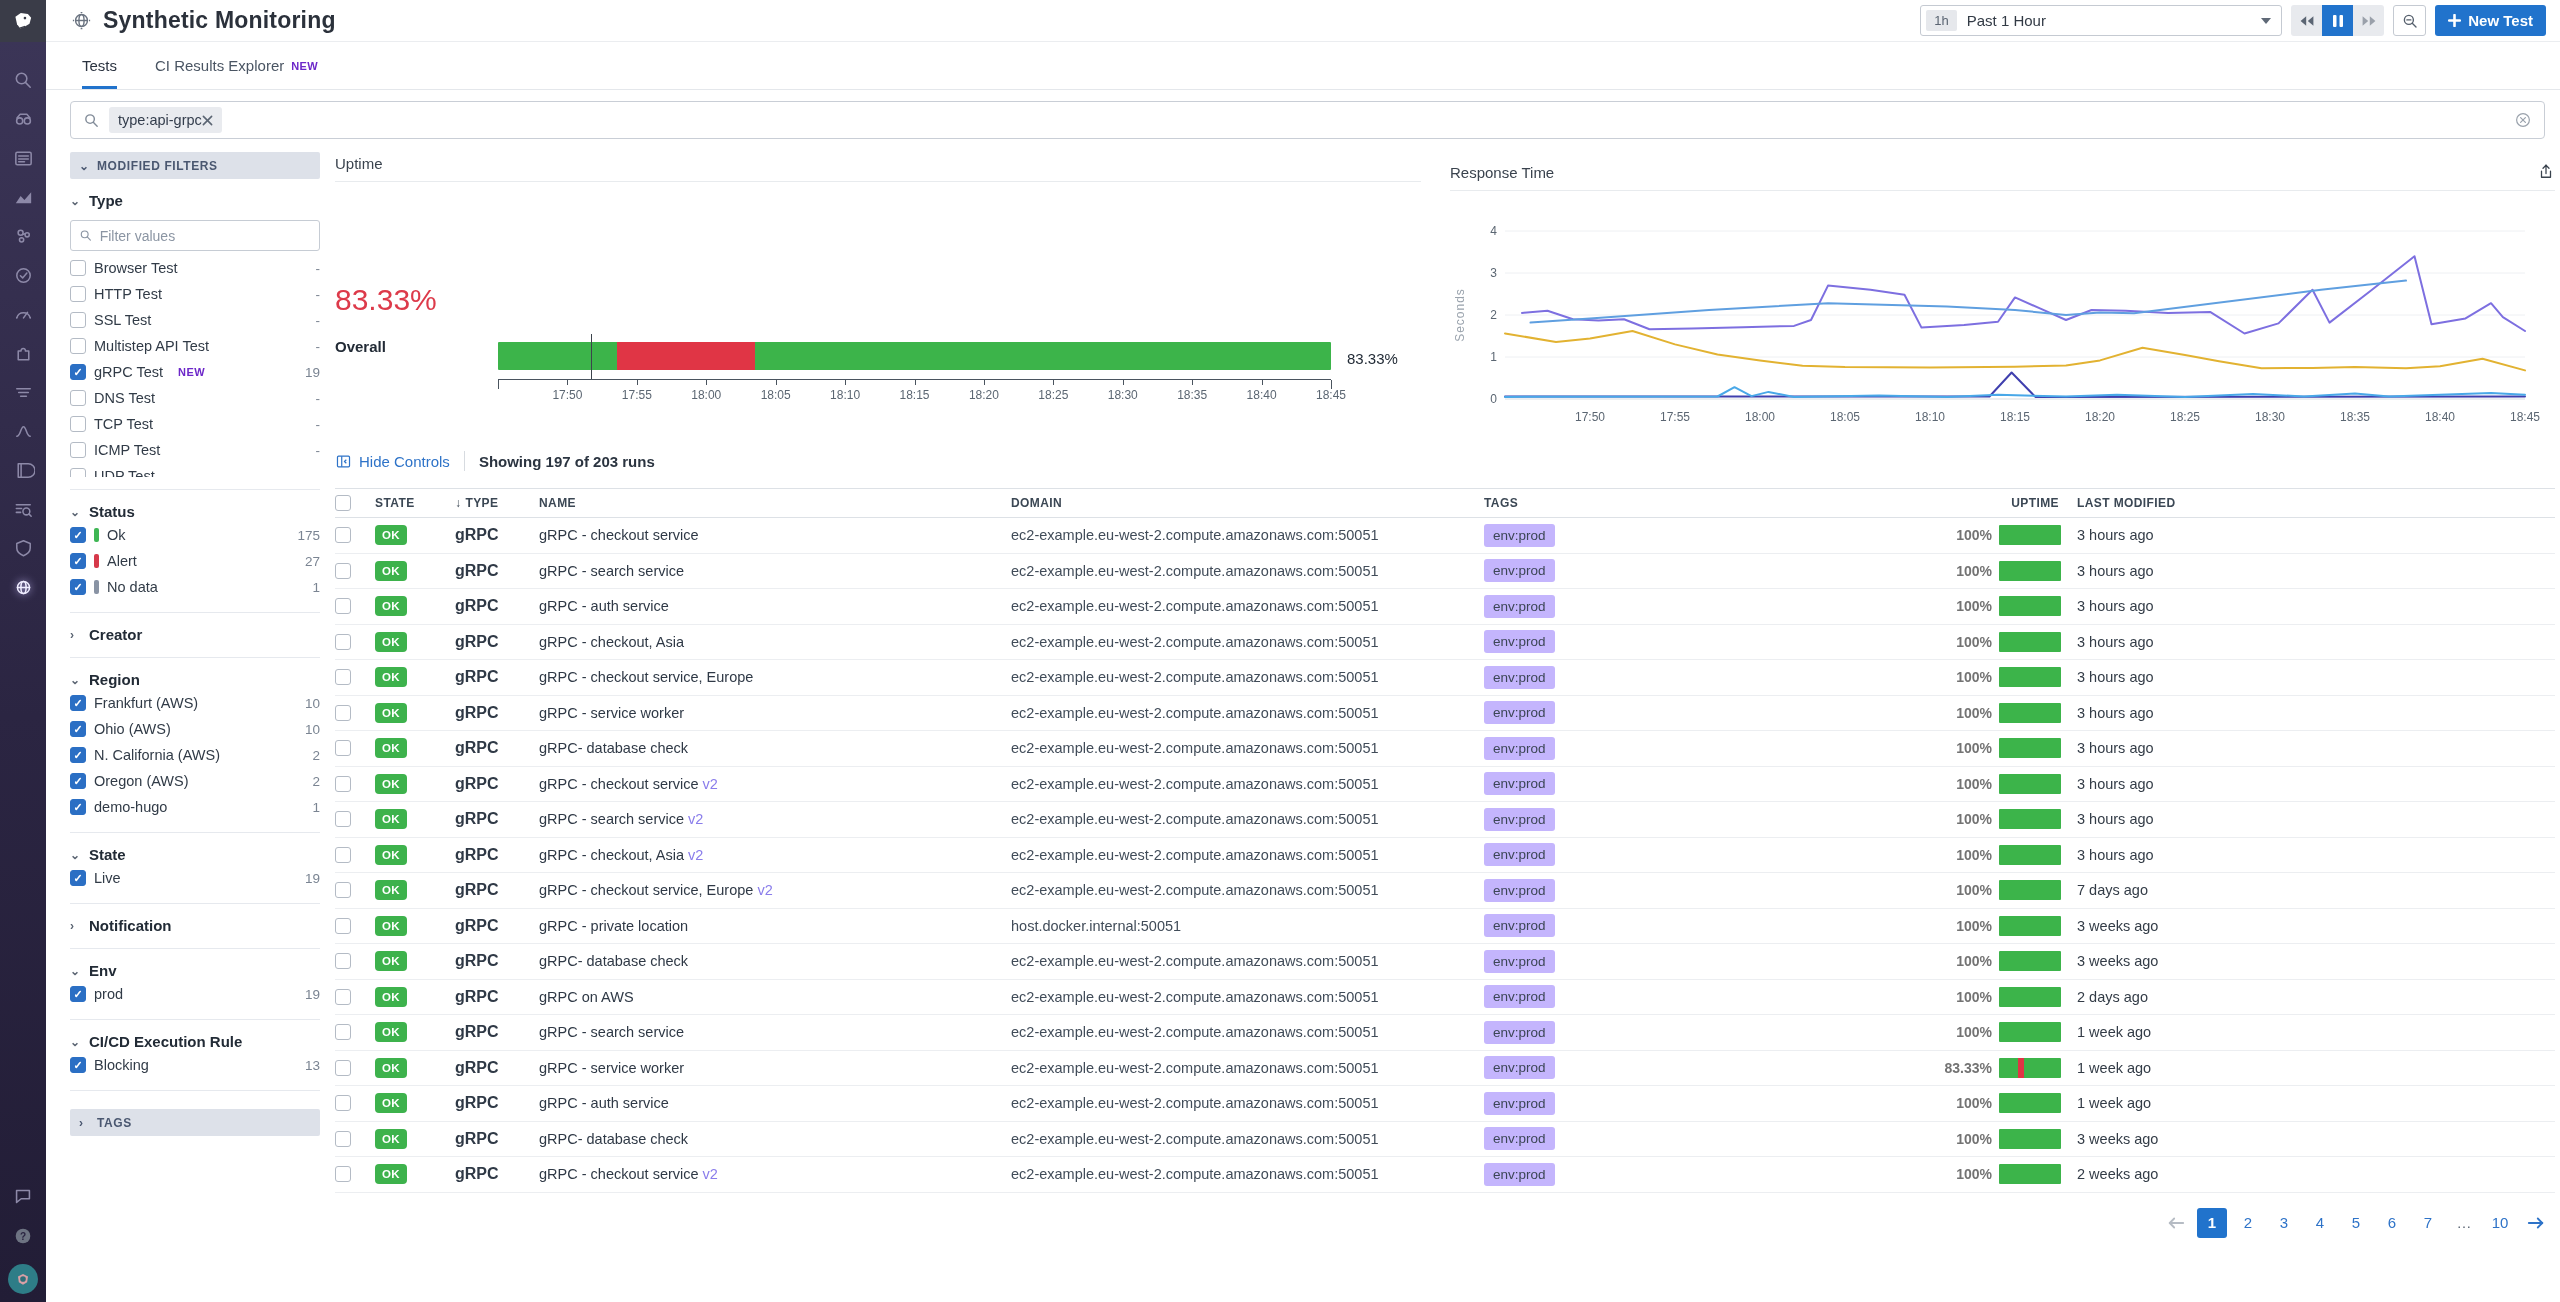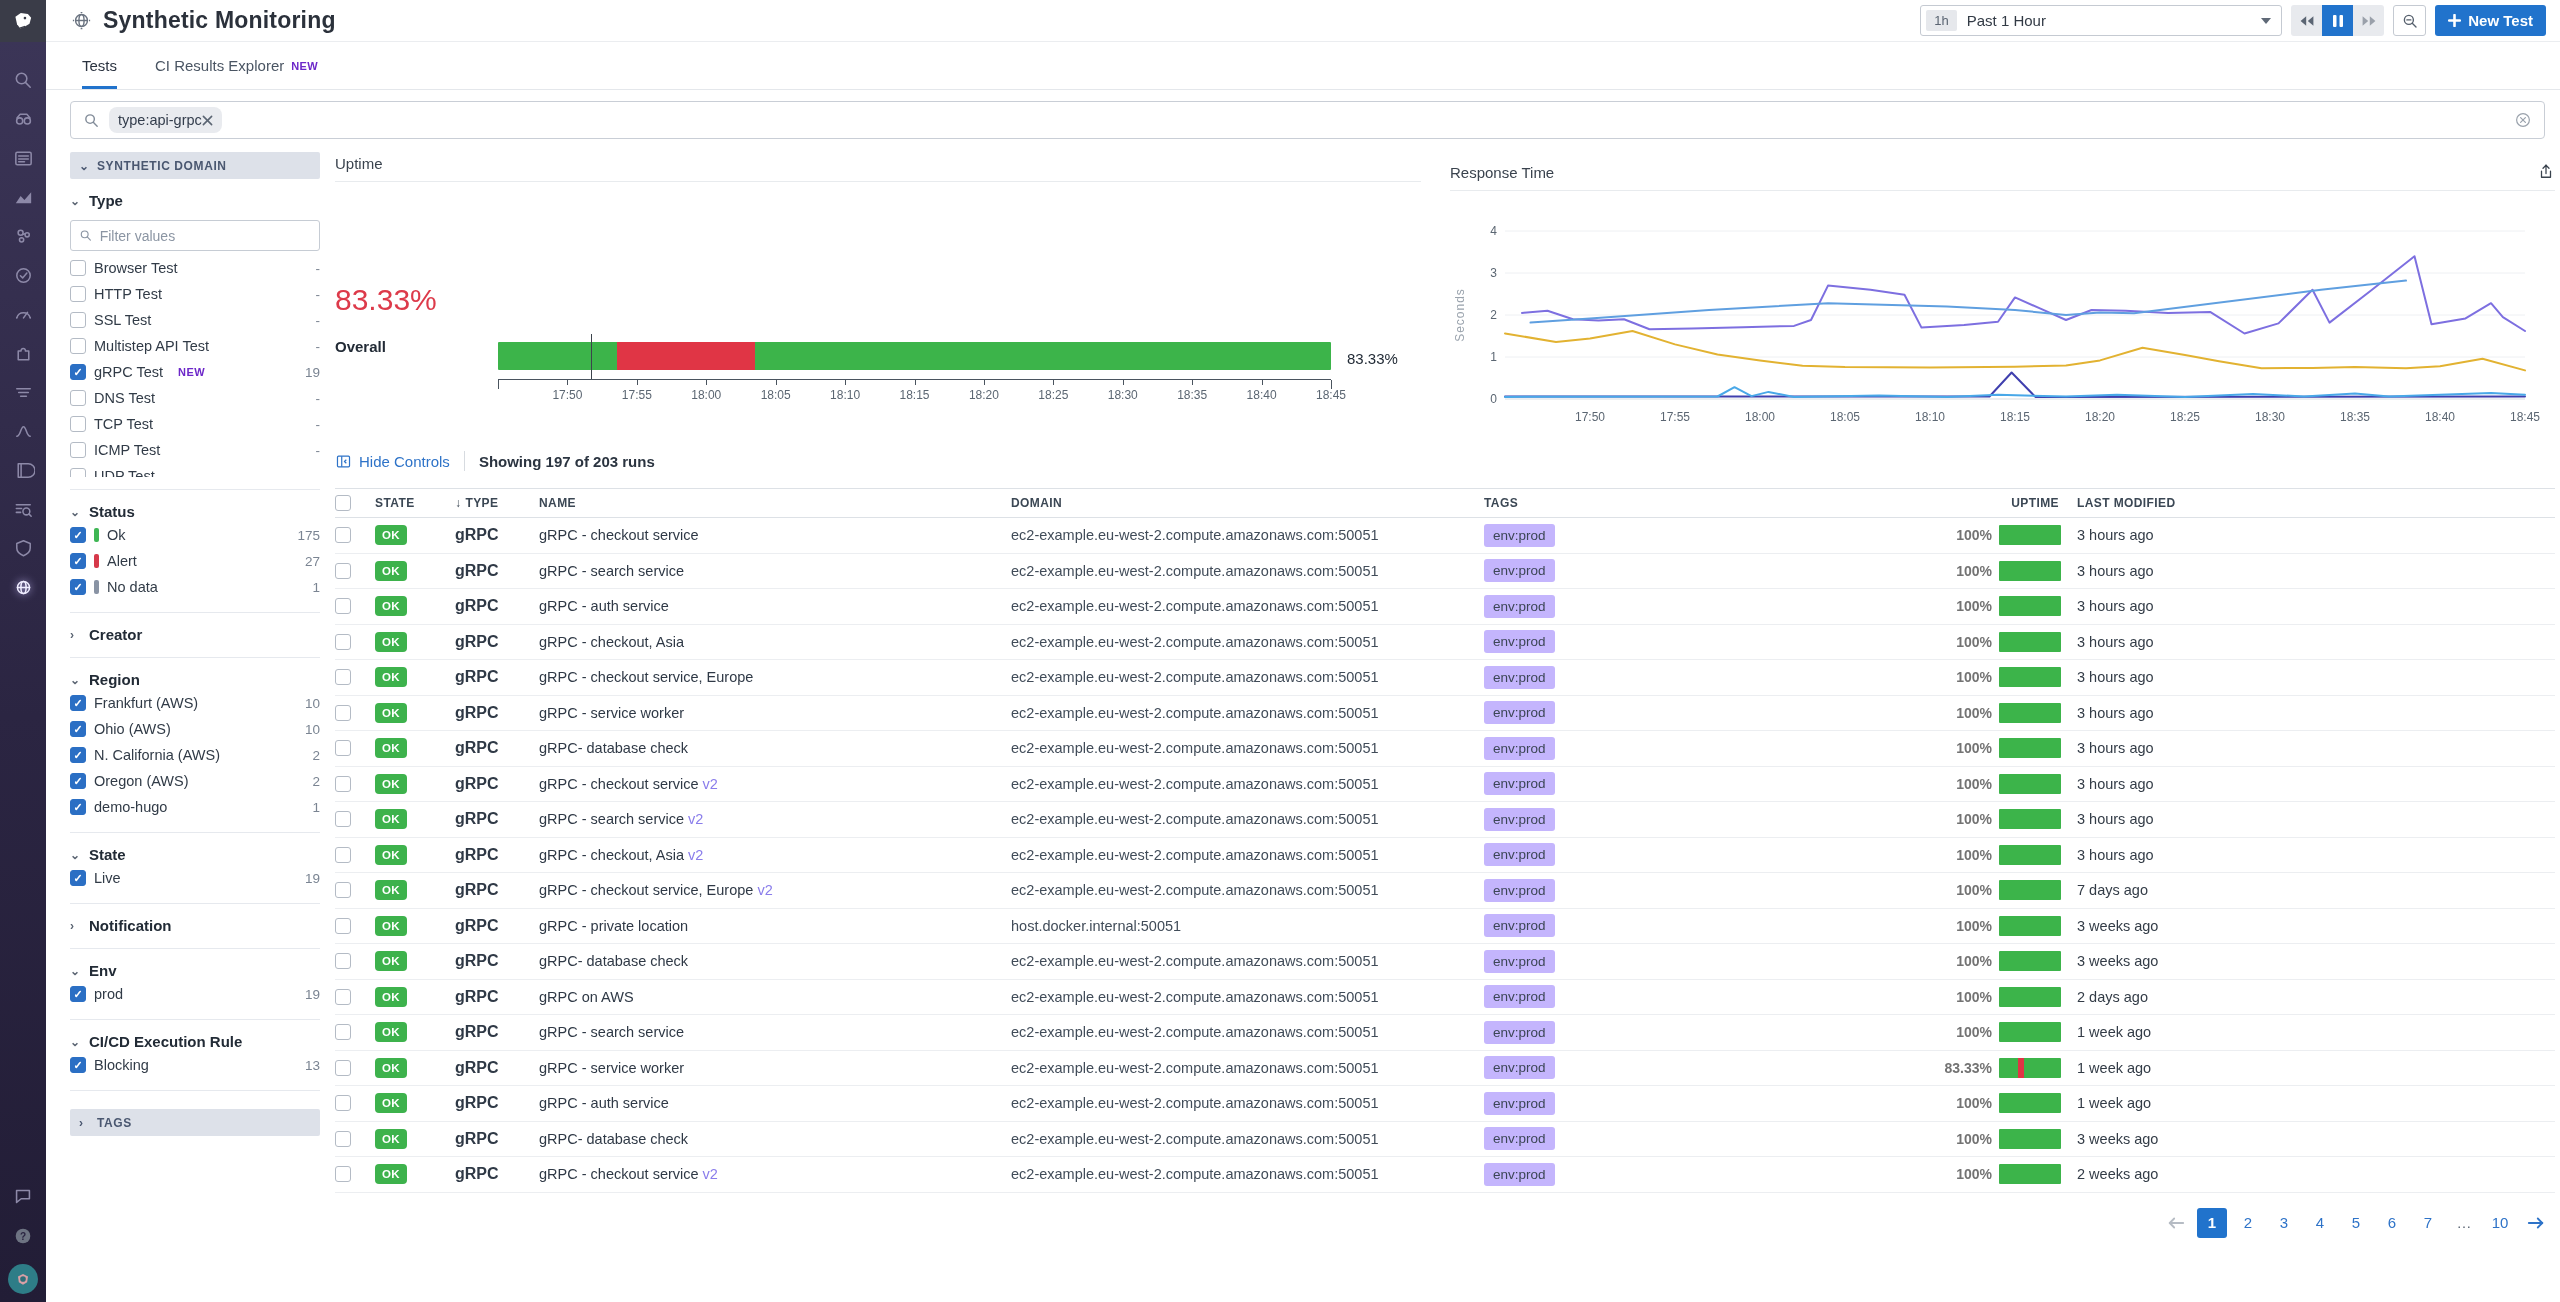--- a/index.html
+++ b/index.html
@@ -45,21 +45,21 @@
   .tab { display:flex; align-items:center; margin-right:38px; font-size:15px; color:#4a5563;
     border-bottom:3px solid transparent; padding-top:3px; cursor:pointer; }
   .tab.active { color:#2b3340; border-bottom-color:#2173cc; }
   .new-badge { color:#6d28c9; font-size:11px; font-weight:bold; margin-left:7px; letter-spacing:.4px; }
 
   
   #searchrow { position:absolute; left:46px; top:90px; right:0; height:60px; padding:11px 15px 0 24px; background:#fff; }
   .search-box { height:38px; border:1px solid #c9ced6; border-radius:4px; display:flex; align-items:center;
     padding:0 12px; background:#fff; cursor:text; }
   .search-glyph { color:#828c99; margin-right:9px; display:flex; }
-  .chip { background:#e9ebef; border-radius:8px; padding:5px 9px; font-size:14.5px; color:#333d4c;
+  .chip { background:#e9ebef; border-radius:3px; padding:5px 9px; font-size:14.5px; color:#333d4c;
     display:flex; align-items:center; cursor:pointer; }
   .chip .x { color:#5b6573; display:flex; cursor:pointer; }
   .clear-all { margin-left:auto; color:#9aa2ac; display:flex; cursor:pointer; }
 
   
   #content { position:absolute; left:46px; top:150px; right:0; bottom:0; background:#fff; }
 
   
   #filters { position:absolute; left:24px; top:2px; width:250px; }
   .gray-bar { background:#dde1e9; border-radius:2px; height:27px; display:flex; align-items:center;
@@ -352,21 +352,21 @@
         </svg>
     </span>
   </div>
 </div>
 
 <div id="content">
 
   <div id="filters">
     <div class="gray-bar">
       <span class="chev">⌄</span>
-      <span>SYNTHETIC DOMAIN</span>
+      <span>MODIFIED FILTERS</span>
     </div>
     <div id="filter-sections">
         <div class="fsec">
           <div class="fsec-head">
             <span class="chev">⌄</span>
             <span>Type</span>
           </div>
           <div class="fsearch">
             <svg class="ic" width="15" height="15" viewBox="0 0 24 24" fill="none" stroke="currentColor" stroke-width="2" stroke-linecap="round">
               <circle cx="10" cy="10" r="6"></circle>

